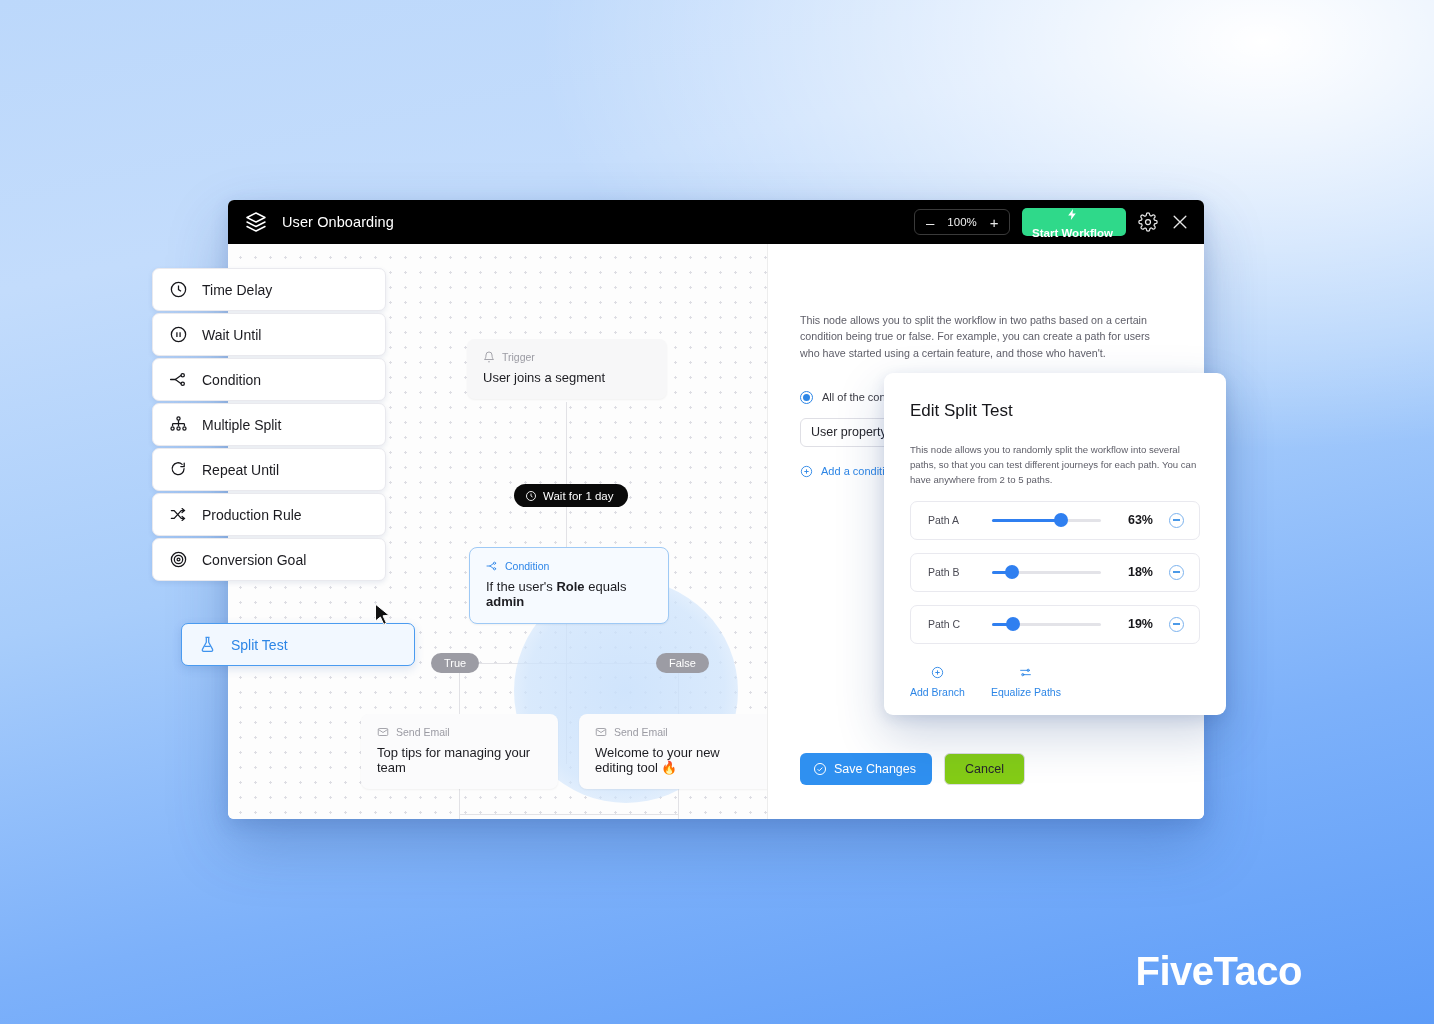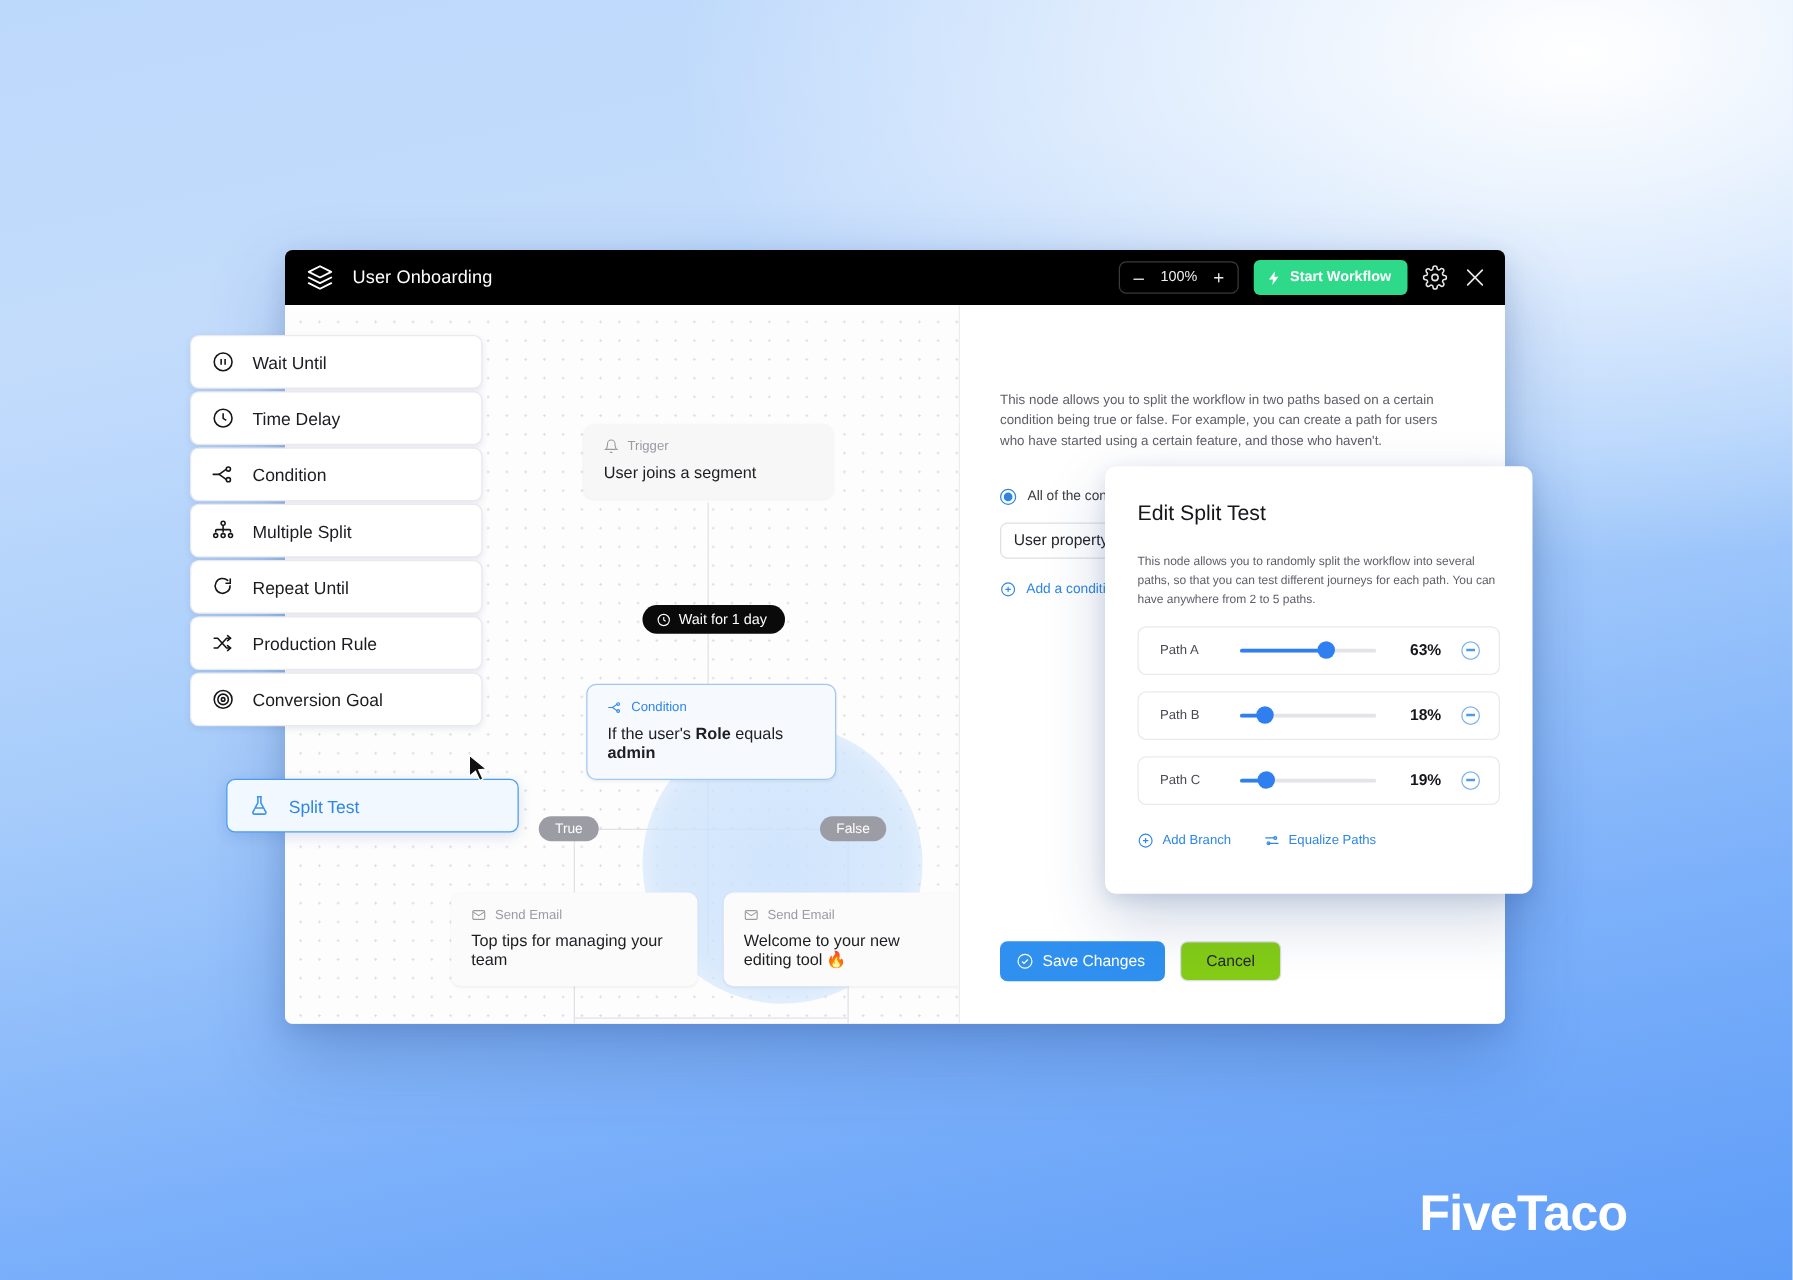--- a/index.html
+++ b/index.html
@@ -42,20 +42,21 @@
     display: flex; align-items: center; justify-content: center;
     font-size: 15px; line-height: 1; cursor: pointer; background: none; border: 0;
     font-family: "Liberation Sans", sans-serif;
   }
   .zoom-val { color: #f0f0f0; font-size: 11.5px; min-width: 38px; text-align: center; }
   .start-btn {
     background: #2fd98a; color: #fff; border: 0; border-radius: 5px;
     height: 28px; padding: 0 13px 0 10px; font-size: 11.5px; font-weight: 700;
     display: flex; align-items: center; gap: 6px; cursor: pointer;
     font-family: "Liberation Sans", sans-serif;
+    flex-direction: column;
   }
   .tb-icon { width: 20px; height: 20px; color: #e6e6e6; cursor: pointer; }
 
   
   .app-body { display: flex; height: 575px; }
   .canvas {
     position: relative; flex: 1 1 auto; width: 539px;
     background-color: #fdfdfd;
     background-image: radial-gradient(#dddde3 1px, transparent 1.1px);
     background-size: 15px 15px; background-position: 5px 6px;
@@ -200,21 +201,21 @@
   .path-pct { width: 40px; text-align: right; font-size: 12.5px; color: #16161a; font-weight: 700; }
   .path-minus {
     width: 15px; height: 15px; margin-left: 16px; border-radius: 50%;
     border: 1.2px solid #7db3ee; color: #4c9ae8; cursor: pointer;
     display: flex; align-items: center; justify-content: center;
   }
   .path-minus span { display: block; width: 7px; height: 1.2px; background: #4c9ae8; }
   .sd-links { margin-top: 22px; display: flex; gap: 26px; }
   .sd-link {
     display: flex; align-items: center; gap: 7px;
-    color: #2d86e6; font-size: 10.5px; cursor: pointer;
+    color: #2d86e6; font-size: 10.5px; cursor: pointer; flex-direction: column;
   }
   .sd-link svg { width: 13px; height: 13px; }
 
   
   .watermark {
     position: absolute; right: 132px; bottom: 30px;
     color: #fff; font-size: 40px; font-weight: 700; letter-spacing: -.5px;
   }
 </style>
 </head>
@@ -397,34 +398,34 @@
     </div>
   </div>
 </div>
 
 <div class="palette">
 
   <div class="pal-item">
     <span style="display:flex">
       <svg viewBox="0 0 24 24" fill="none" stroke="currentColor" stroke-width="1.6">
           <circle cx="12" cy="12" r="9"></circle>
+          <path d="M12 7v5.2l3.2 2"></path>
+        </svg>
+    </span>
+    <span>Time Delay</span>
+  </div>
+
+  <div class="pal-item">
+    <span style="display:flex">
+      <svg viewBox="0 0 24 24" fill="none" stroke="currentColor" stroke-width="1.6">
+          <circle cx="12" cy="12" r="9"></circle>
           <path d="M10 9v6M14 9v6"></path>
         </svg>
     </span>
     <span>Wait Until</span>
-  </div>
-
-  <div class="pal-item">
-    <span style="display:flex">
-      <svg viewBox="0 0 24 24" fill="none" stroke="currentColor" stroke-width="1.6">
-          <circle cx="12" cy="12" r="9"></circle>
-          <path d="M12 7v5.2l3.2 2"></path>
-        </svg>
-    </span>
-    <span>Time Delay</span>
   </div>
 
   <div class="pal-item">
     <span style="display:flex">
       <svg viewBox="0 0 24 24" fill="none" stroke="currentColor" stroke-width="1.6" stroke-linecap="round">
         <path d="M2 12h6"></path>
           <path d="M8 12l7-5"></path>
           <path d="M8 12l7 5"></path>
         <circle cx="17.3" cy="6.6" r="2.1"></circle>
           <circle cx="17.3" cy="17.4" r="2.1"></circle>

